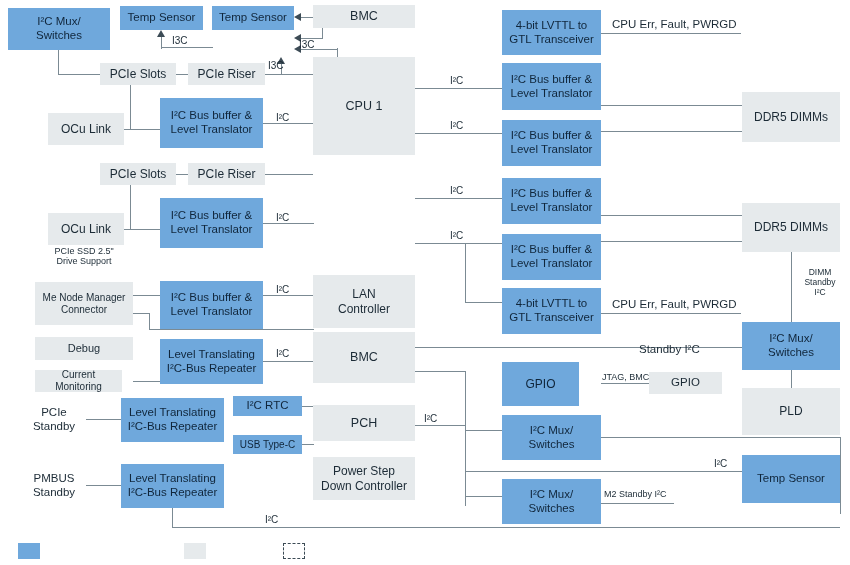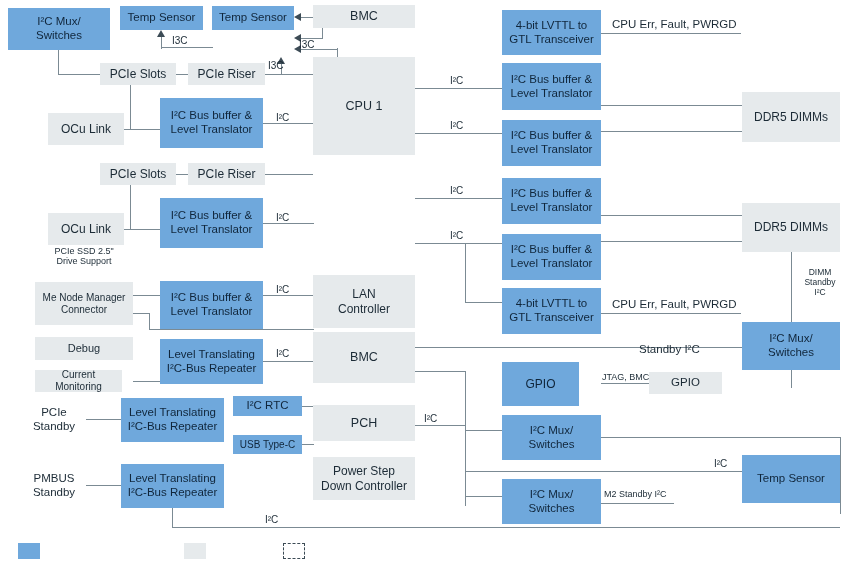--- a/index.html
+++ b/index.html
@@ -216,20 +216,21 @@
   <div class="box nxp f115 wrap" style="left:160px;top:339px;width:103px;height:45px;">Level Translating<br>I²C-Bus Repeater</div>
 
   <div class="box nonnxp f125" style="left:313px;top:332px;width:102px;height:51px;">BMC</div>
 
   <div class="box nxp f115 wrap" style="left:742px;top:322px;width:98px;height:48px;">I²C Mux/<br>Switches</div>
 
   <div class="box nxp f12" style="left:502px;top:362px;width:77px;height:44px;">GPIO</div>
 
   <div class="box nonnxp f115" style="left:649px;top:372px;width:73px;height:22px;">GPIO</div>
 
+  <div class="box nonnxp f12" style="left:742px;top:388px;width:98px;height:47px;">PLD</div>
 
   <div class="box f115 wrap" style="left:22px;top:404px;width:64px;height:32px;background:transparent;">PCIe<br>Standby</div>
 
   <div class="box nxp f115 wrap" style="left:121px;top:398px;width:103px;height:44px;">Level Translating<br>I²C-Bus Repeater</div>
 
   <div class="box nxp f115" style="left:233px;top:396px;width:69px;height:20px;">I²C RTC</div>
 
   <div class="box nxp f10" style="left:233px;top:435px;width:69px;height:19px;">USB Type-C</div>
 
   <div class="box nonnxp f125" style="left:313px;top:405px;width:102px;height:36px;">PCH</div>

